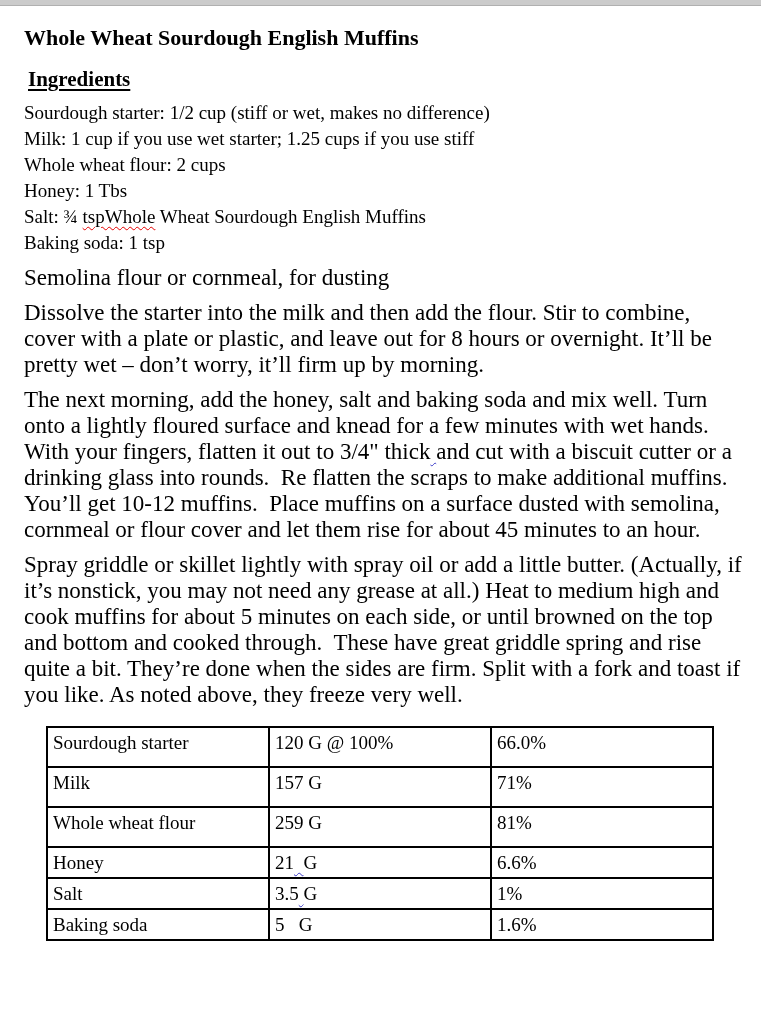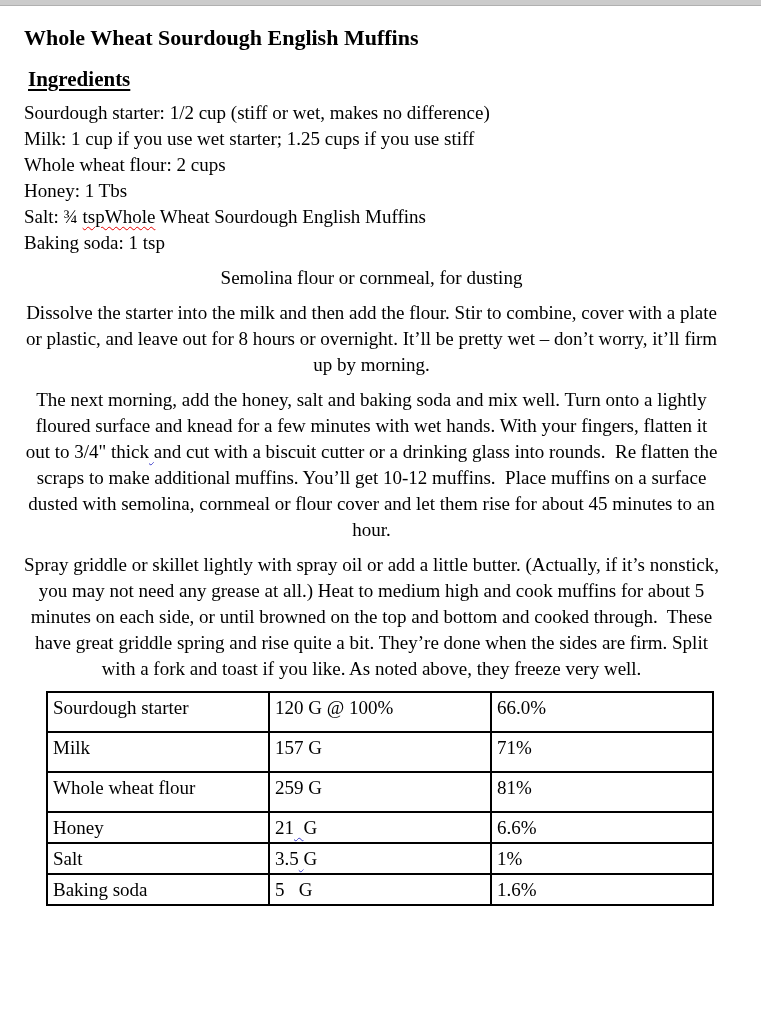--- a/index.html
+++ b/index.html
@@ -13,21 +13,21 @@
     overflow: hidden;
     font-family: "Liberation Serif", serif;
     color: #000000;
   }
   .top-bar {
     height: 5px;
     background: #cbcbcb;
     border-bottom: 1px solid #b0b0b0;
   }
   .doc {
-    padding: 17px 42px 0 24px;
+    padding: 17px 16px 0 24px;
   }
   .doc-title {
     font-size: 22px;
     font-weight: bold;
     line-height: 30px;
     margin: 0;
     white-space: pre-wrap;
   }
   .section-heading {
     font-size: 21px;
@@ -41,25 +41,24 @@
   }
   .heading-row { margin: 7px 0 0 0; }
   .heading-row .section-heading { margin: 4px; }
   .ingredient-block { margin-top: 2px; }
   .line {
     font-size: 19px;
     line-height: 26px;
     white-space: pre-wrap;
   }
   p.para {
-    font-size: 19px;
+    font-size: 23px;
     line-height: 26px;
     margin: 9px 0 0 0;
     white-space: pre-wrap;
-    text-align: center;
   }
   p.para.p2 { }
   .sp-red {
     text-decoration: underline;
     text-decoration-style: wavy;
     text-decoration-color: #e60000;
     text-decoration-thickness: 1px;
     text-underline-offset: 3px;
   }
   .sp-blue {
@@ -77,21 +76,21 @@
   }
   table.grid td {
     border: 2px solid #000000;
     font-size: 19px;
     line-height: 26px;
     vertical-align: top;
     padding: 2px 4px 0 5px;
     white-space: pre-wrap;
     overflow: hidden;
   }
-  table.t1 { margin-top: 9px; }
+  table.t1 { margin-top: 18px; }
   table.t1 tr.tall { height: 40px; }
   table.t1 tr.short { height: 31px; }
   table.t2 { margin-top: 26px; }
   table.t2 tr { height: 32px; }
 </style>
 </head>
 <body>
 
 <div class="top-bar"></div>
 

